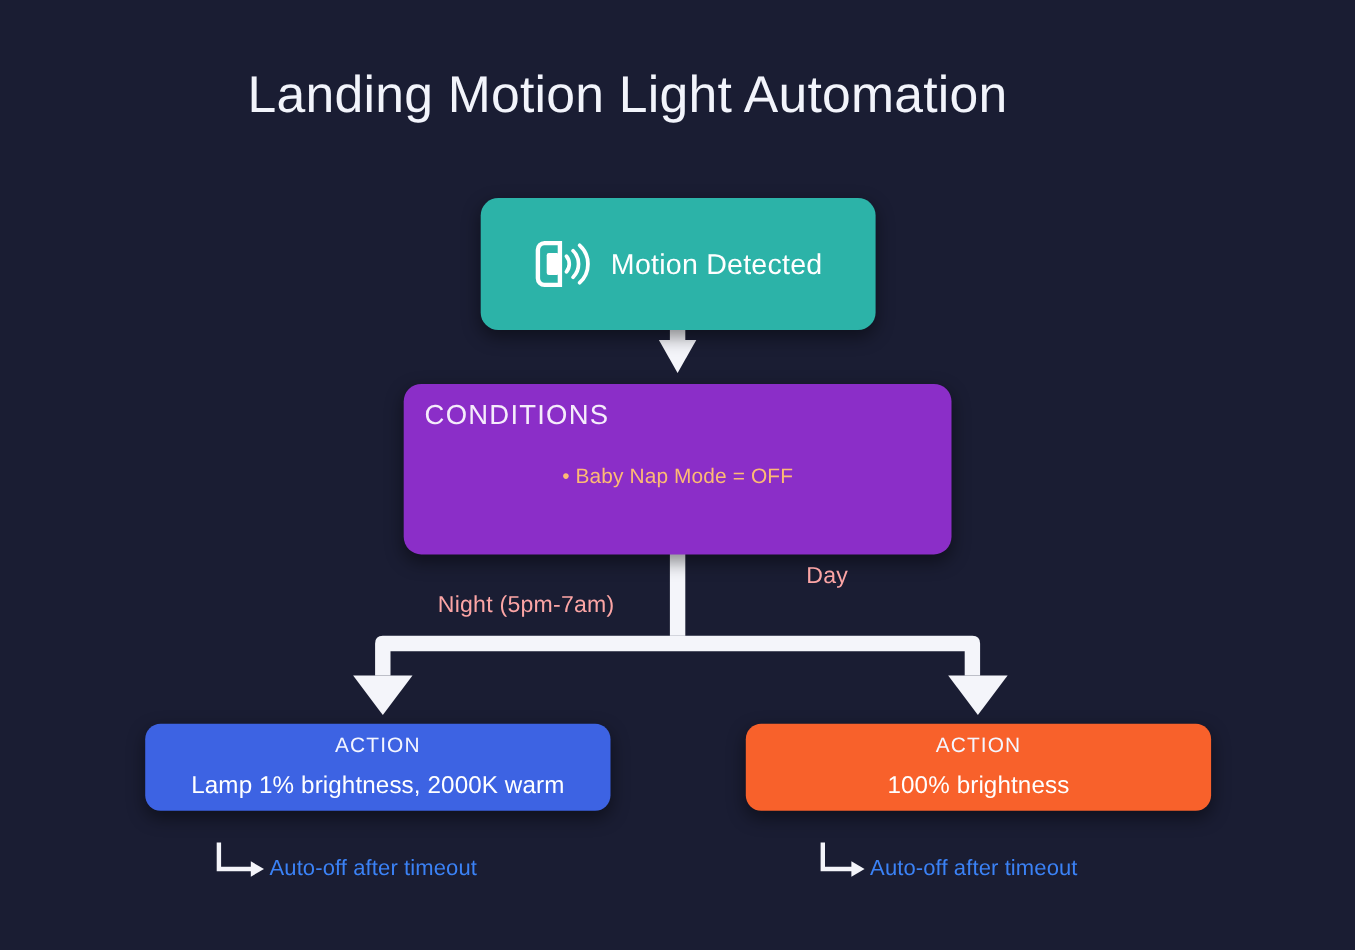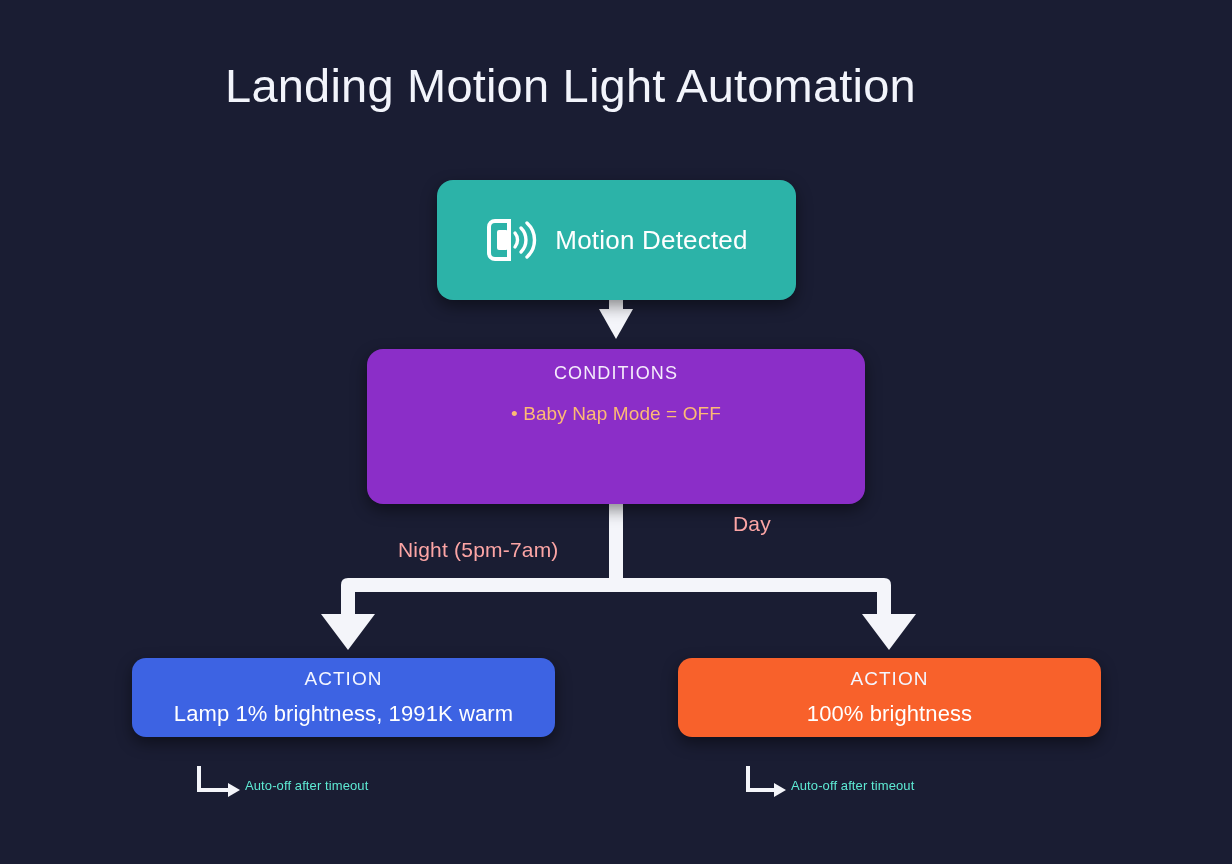--- a/index.html
+++ b/index.html
@@ -70,25 +70,24 @@
   #conditions-node {
     left: 367px;
     top: 349px;
     width: 498px;
     height: 155px;
     background: #8b2ec8;
     border-radius: 16px;
     padding: 14px 19px 16px 19px;
   }
   #conditions-title {
-    text-align: center;
     color: #f5ecfb;
-    font-size: 18px;
+    font-size: 25px;
     letter-spacing: 1.1px;
-    margin-bottom: 12px;
+    margin-bottom: 24px;
   }
   .condition-pill {
     background: #6d229a0;
     border-radius: 9px;
     height: 35px;
     display: flex;
     align-items: center;
     justify-content: center;
     color: #fdba74;
     font-size: 19px;
@@ -138,22 +137,22 @@
     font-size: 21px;
     white-space: nowrap;
     letter-spacing: 0.2px;
   }
   #branch-label-night { left: 398px; top: 538px; }
   #branch-label-day   { left: 733px; top: 512px; }
 
   
   .footnote {
     position: absolute;
-    color: #5eead4;
-    font-size: 13px;
+    color: #3b82f6;
+    font-size: 20px;
     white-space: nowrap;
     letter-spacing: 0.1px;
   }
   #footnote-night { left: 245px; top: 778px; }
   #footnote-day   { left: 791px; top: 778px; }
 
   
   #connectors {
     position: absolute;
     left: 0;
@@ -220,21 +219,21 @@
   <div class="node" id="conditions-node">
     <div id="conditions-title">CONDITIONS</div>
     <div class="condition-pill">• Baby Nap Mode = OFF</div>
   </div>
 
   <div class="branch-label" id="branch-label-night">Night (5pm-7am)</div>
   <div class="branch-label" id="branch-label-day">Day</div>
 
   <div class="node action-node" id="action-night">
     <div class="action-kicker">ACTION</div>
-    <div class="action-text">Lamp 1% brightness, 1991K warm</div>
+    <div class="action-text">Lamp 1% brightness, 2000K warm</div>
   </div>
 
   <div class="node action-node" id="action-day">
     <div class="action-kicker">ACTION</div>
     <div class="action-text">100% brightness</div>
   </div>
 
   <div class="footnote" id="footnote-night">Auto-off after timeout</div>
   <div class="footnote" id="footnote-day">Auto-off after timeout</div>
 

